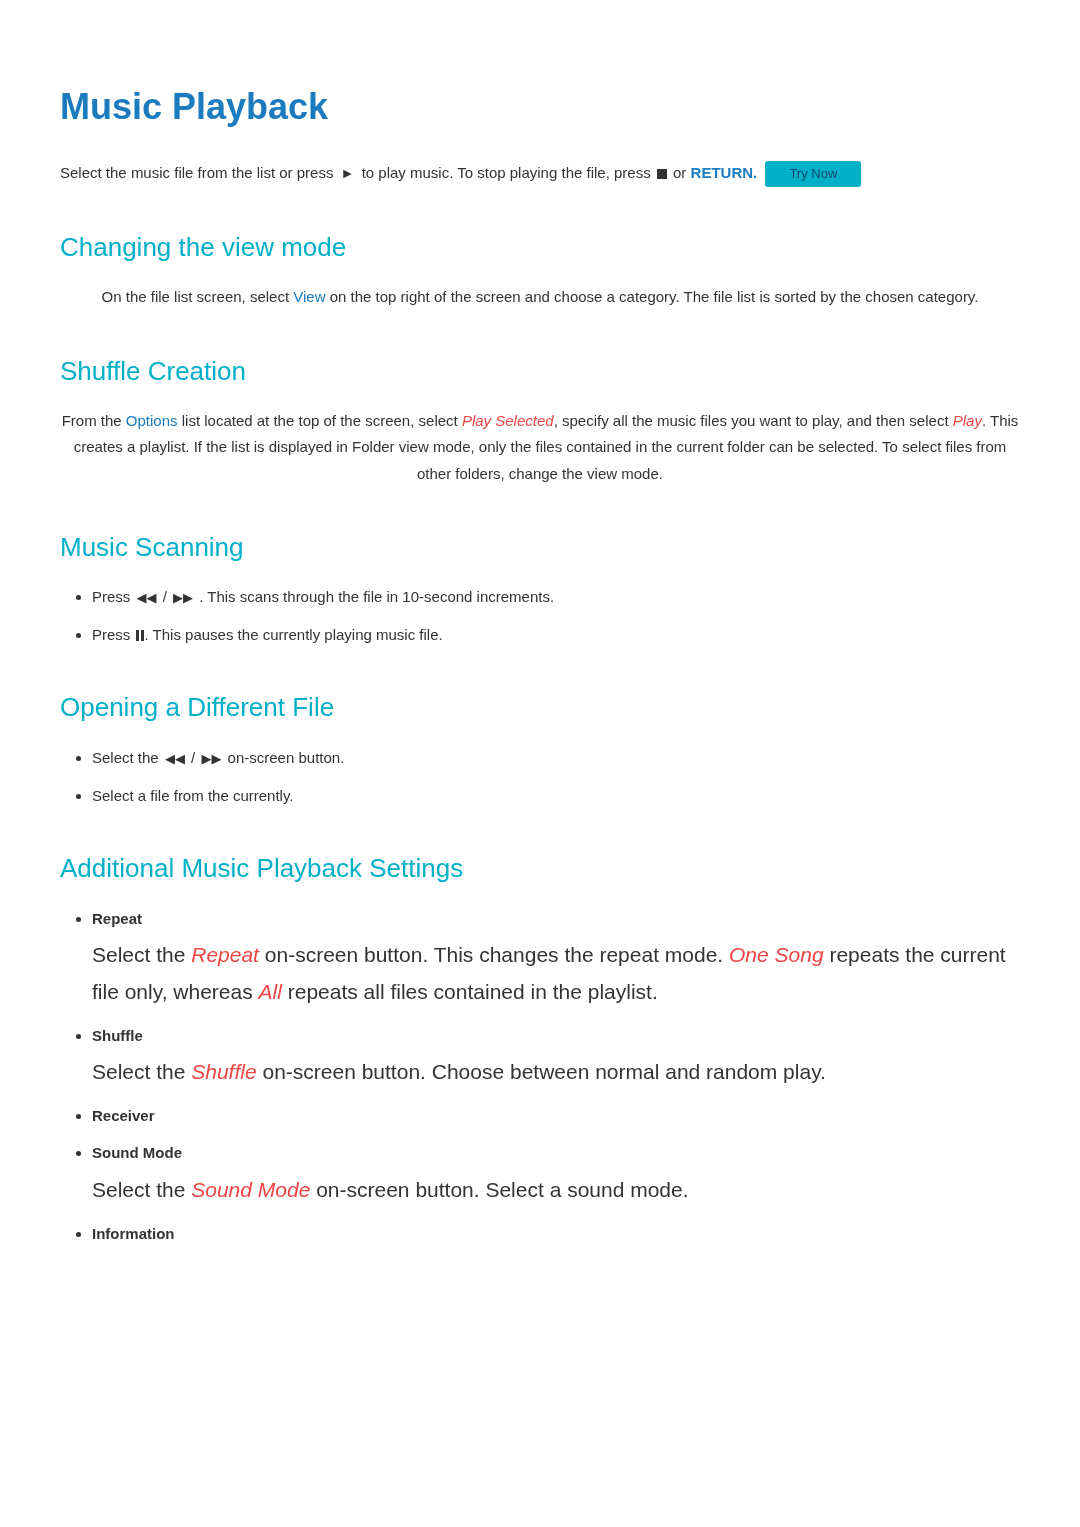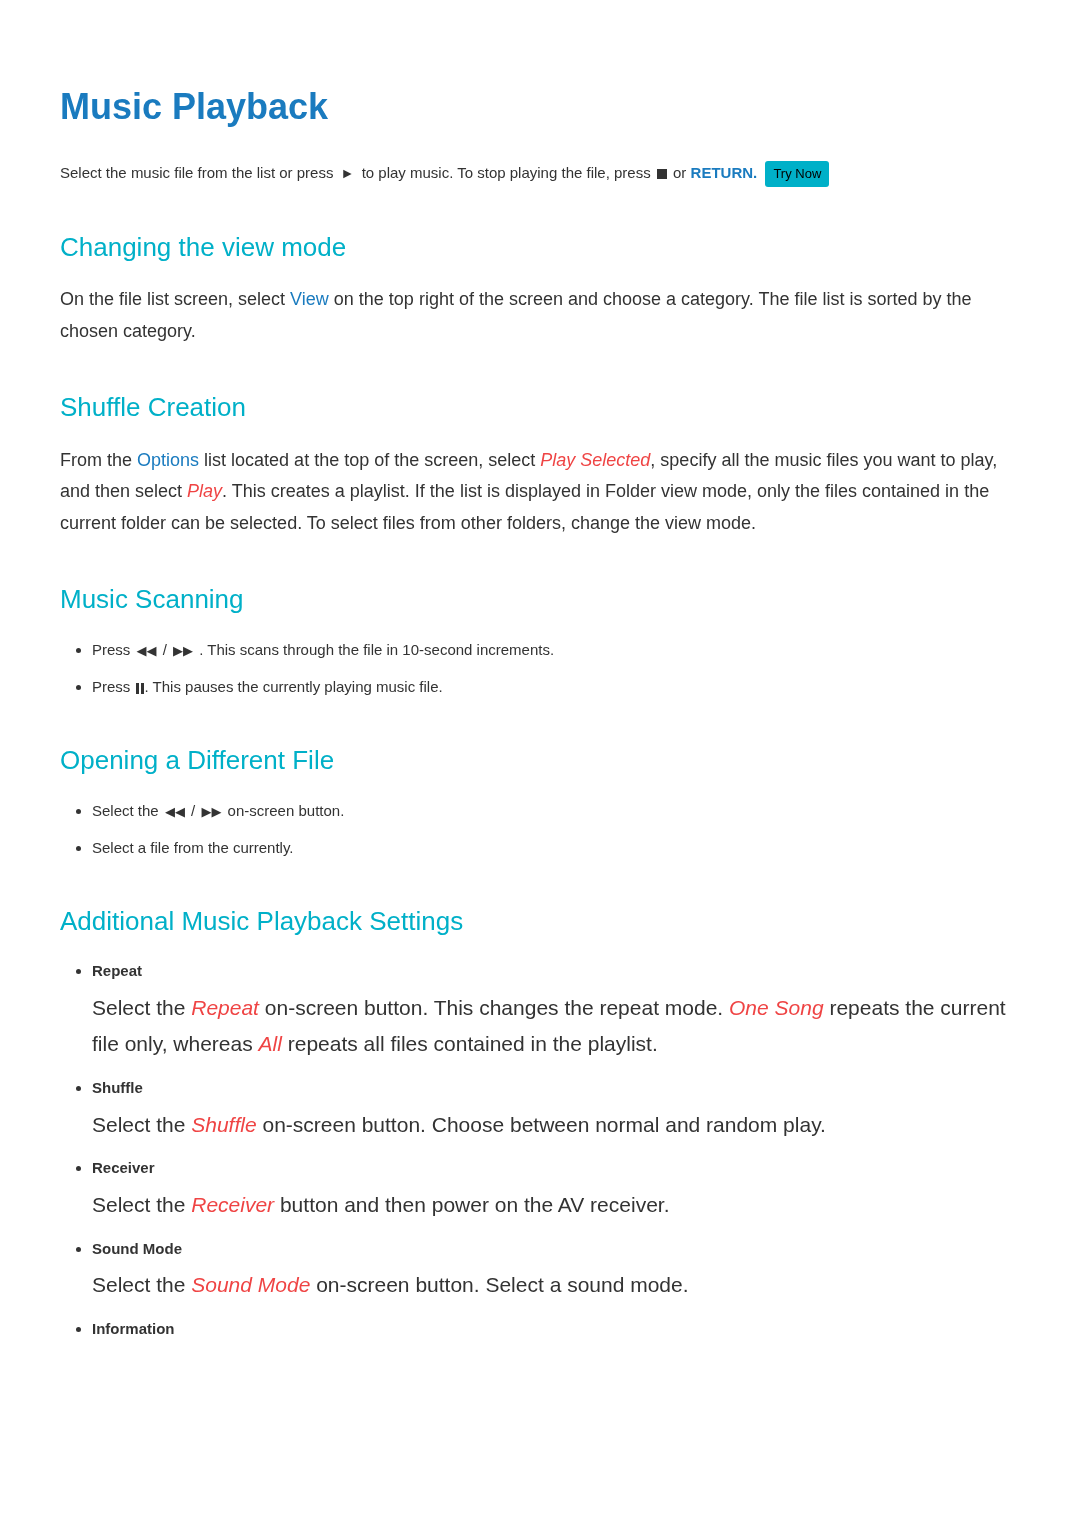--- a/index.html
+++ b/index.html
@@ -40,23 +40,23 @@
 
     .highlight-cyan {
       color: #ef4444;
       font-weight: normal;
       font-style: italic;
     }
 
     .try-now-badge {
       display: inline-block;
       background-color: #00b0c8;
-      color: #000000;
+      color: #0c4a6e;
       font-size: 13px;
-      padding: 2px 8px;
+      padding: 2px 24px;
       border-radius: 3px;
       margin-left: 4px;
       vertical-align: middle;
     }
 
     .stop-icon {
       display: inline-block;
       width: 10px;
       height: 10px;
       background: #333;
@@ -70,23 +70,24 @@
       color: #00b0c8;
       margin-bottom: 16px;
       margin-top: 10px;
     }
 
     .section {
       margin-bottom: 40px;
     }
 
     .section-para {
-      font-size: 18px;
+      font-size: 15px;
       color: #333;
       line-height: 1.75;
+      text-align: center;
     }
 
     ul.bullet-list {
       list-style: disc;
       padding-left: 32px;
       margin-top: 8px;
     }
 
     ul.bullet-list li {
       font-size: 15px;
@@ -199,23 +200,20 @@
 
     <li>
       <span class="bold-label">Shuffle</span>
       <p class="sub-desc">
         Select the <span class="highlight-cyan">Shuffle</span> on-screen button. Choose between normal and random play.
       </p>
     </li>
 
     <li>
       <span class="bold-label">Receiver</span>
-      <p class="sub-desc">
-        Select the <span class="highlight-cyan">Receiver</span> button and then power on the AV receiver.
-      </p>
     </li>
 
     <li>
       <span class="bold-label">Sound Mode</span>
       <p class="sub-desc">
         Select the <span class="highlight-cyan">Sound Mode</span> on-screen button. Select a sound mode.
       </p>
     </li>
 
     <li>

